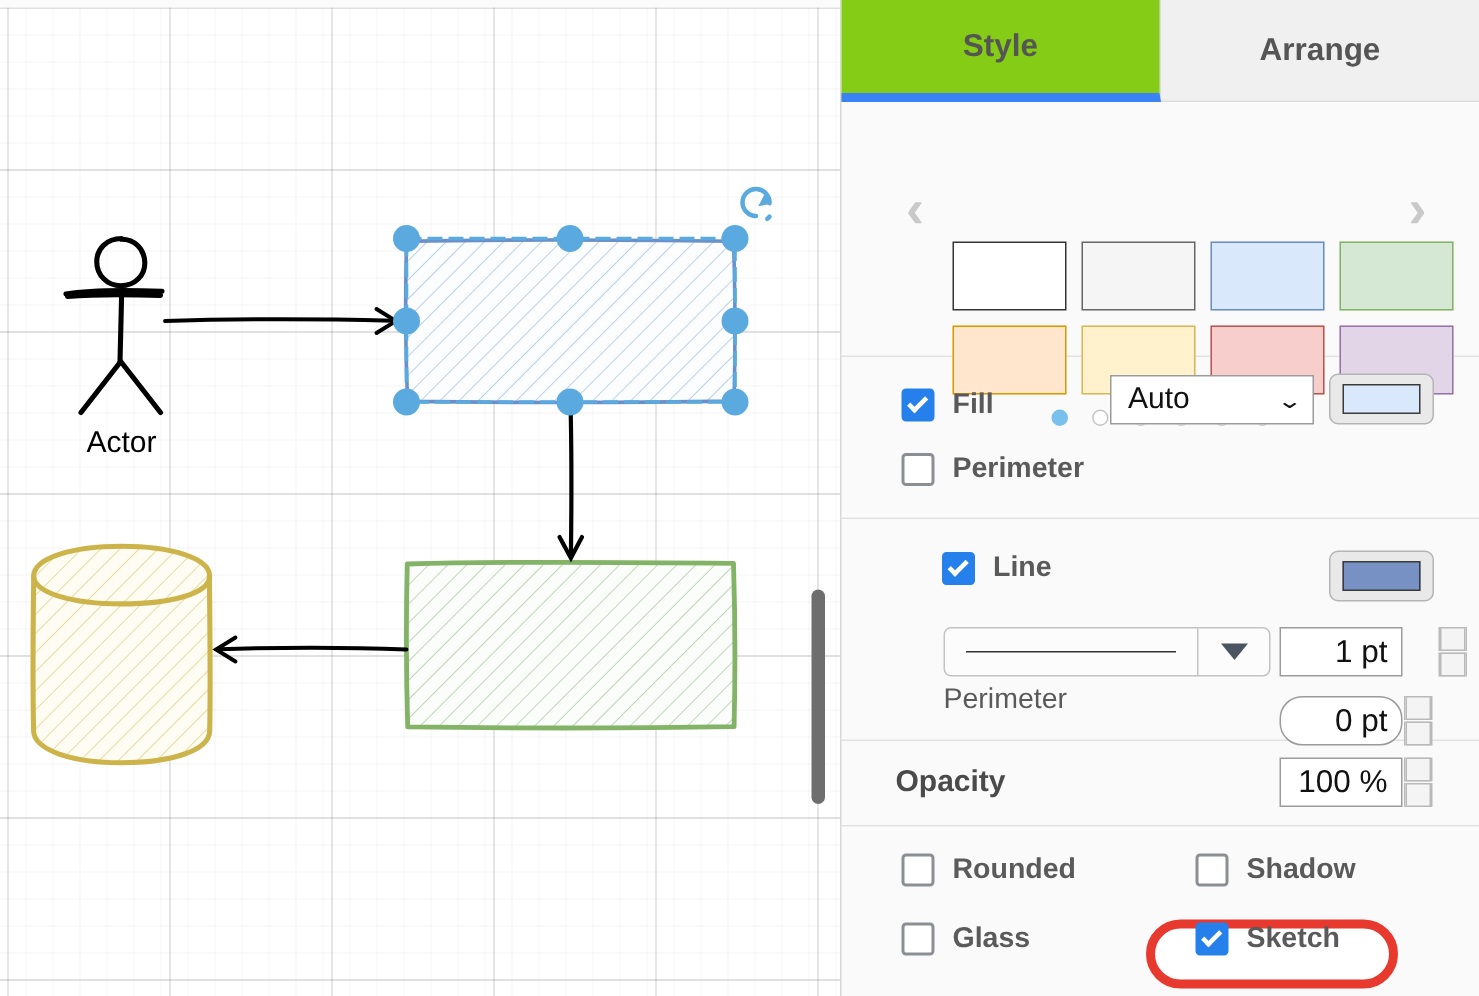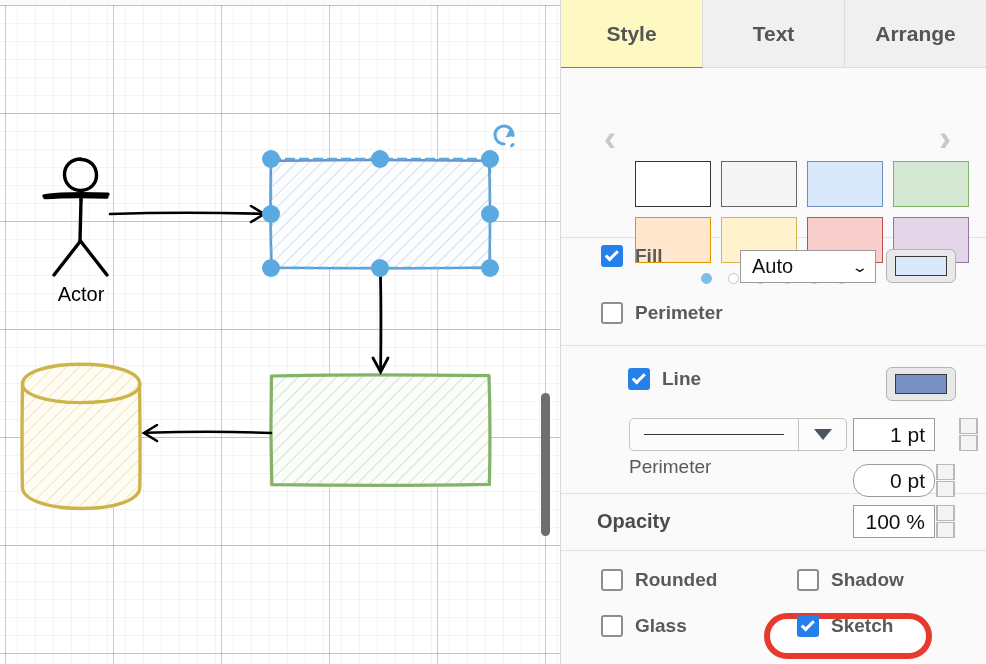--- a/index.html
+++ b/index.html
@@ -49,22 +49,22 @@
   .tab {
     flex: 1; display: flex; align-items: center; justify-content: center;
     font-size: 21px; font-weight: bold; color: #555555;
     background: #f0f0f0;
     border-right: 1px solid #dcdcdc;
     border-bottom: 1px solid #dcdcdc;
     cursor: pointer;
   }
   .tab:last-child { border-right: none; }
   .tab.active {
-    background: #fef9c3;
-    border-bottom: 1px solid #3b82f6;
+    background: #84cc16;
+    border-bottom: 6px solid #3b82f6;
   }
 
   
   #palette-section {
     position: relative; height: 170px;
     border-bottom: 1px solid #e2e2e2;
   }
   .arrow-nav {
     position: absolute; top: 48px;
     width: 30px; height: 46px;
@@ -283,21 +283,20 @@
       </g>
     </svg>
 
     <div id="canvas-scrollbar"></div>
   </div>
 
   <div id="panel">
 
     <div id="tabbar">
       <div class="tab active">Style</div>
-      <div class="tab">Text</div>
       <div class="tab">Arrange</div>
     </div>
 
     <div id="palette-section">
       <div class="arrow-nav" id="nav-prev">‹</div>
       <div class="arrow-nav" id="nav-next">›</div>
 
       <div id="swatch-grid">
         <div class="swatch" style="background:#ffffff;border:1.6px solid #333333;"></div>
         <div class="swatch" style="background:#f5f5f5;border:1.6px solid #666666;"></div>
@@ -313,21 +312,21 @@
         <div class="dot active"></div>
         <div class="dot"></div>
         <div class="dot"></div>
         <div class="dot"></div>
         <div class="dot"></div>
         <div class="dot"></div>
       </div>
     </div>
 
     <div class="section" style="height:108px;">
-      <div class="row" style="position:absolute;left:40px;top:7px;">
+      <div class="row" style="position:absolute;left:40px;top:21px;">
         <div class="cbox checked">
             <div class="tick"></div>
           </div>
         <span class="cb-label">Fill</span>
       </div>
       <div class="select-box" style="position:absolute;left:179px;top:12px;">
         <span>Auto</span>
         <span class="chev">⌄</span>
       </div>
       <div class="color-btn" style="position:absolute;left:325px;top:11px;">

